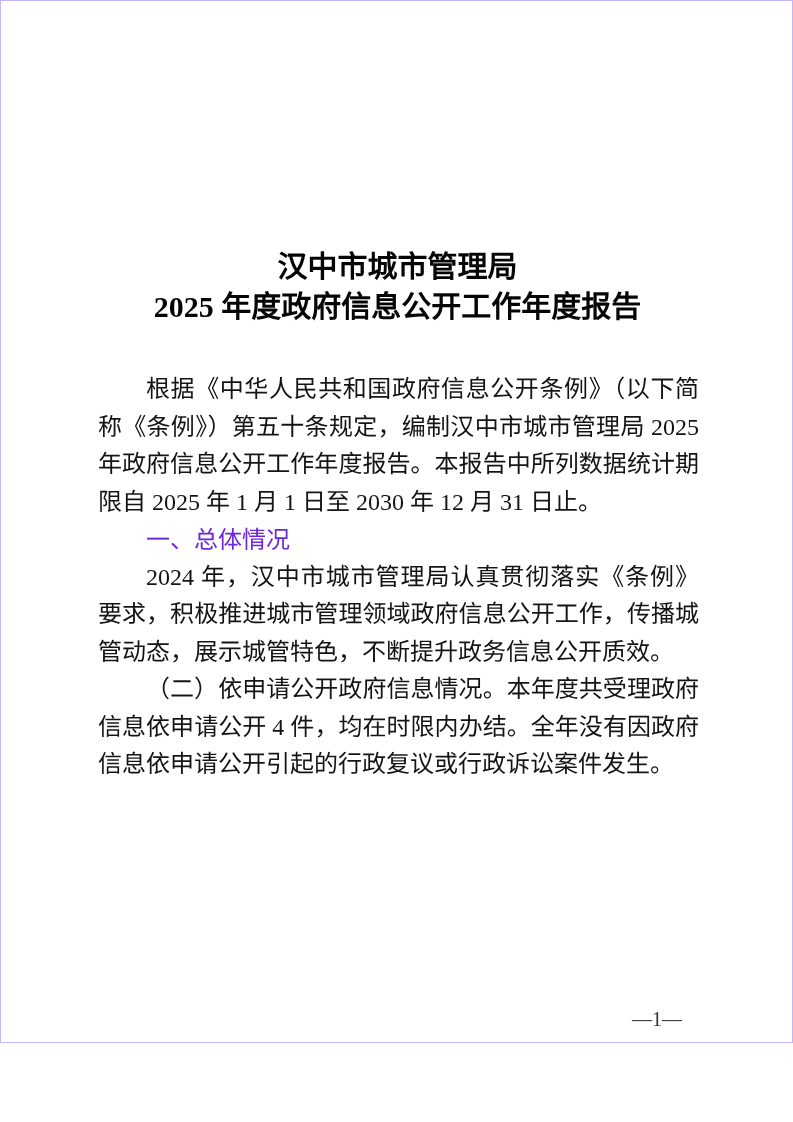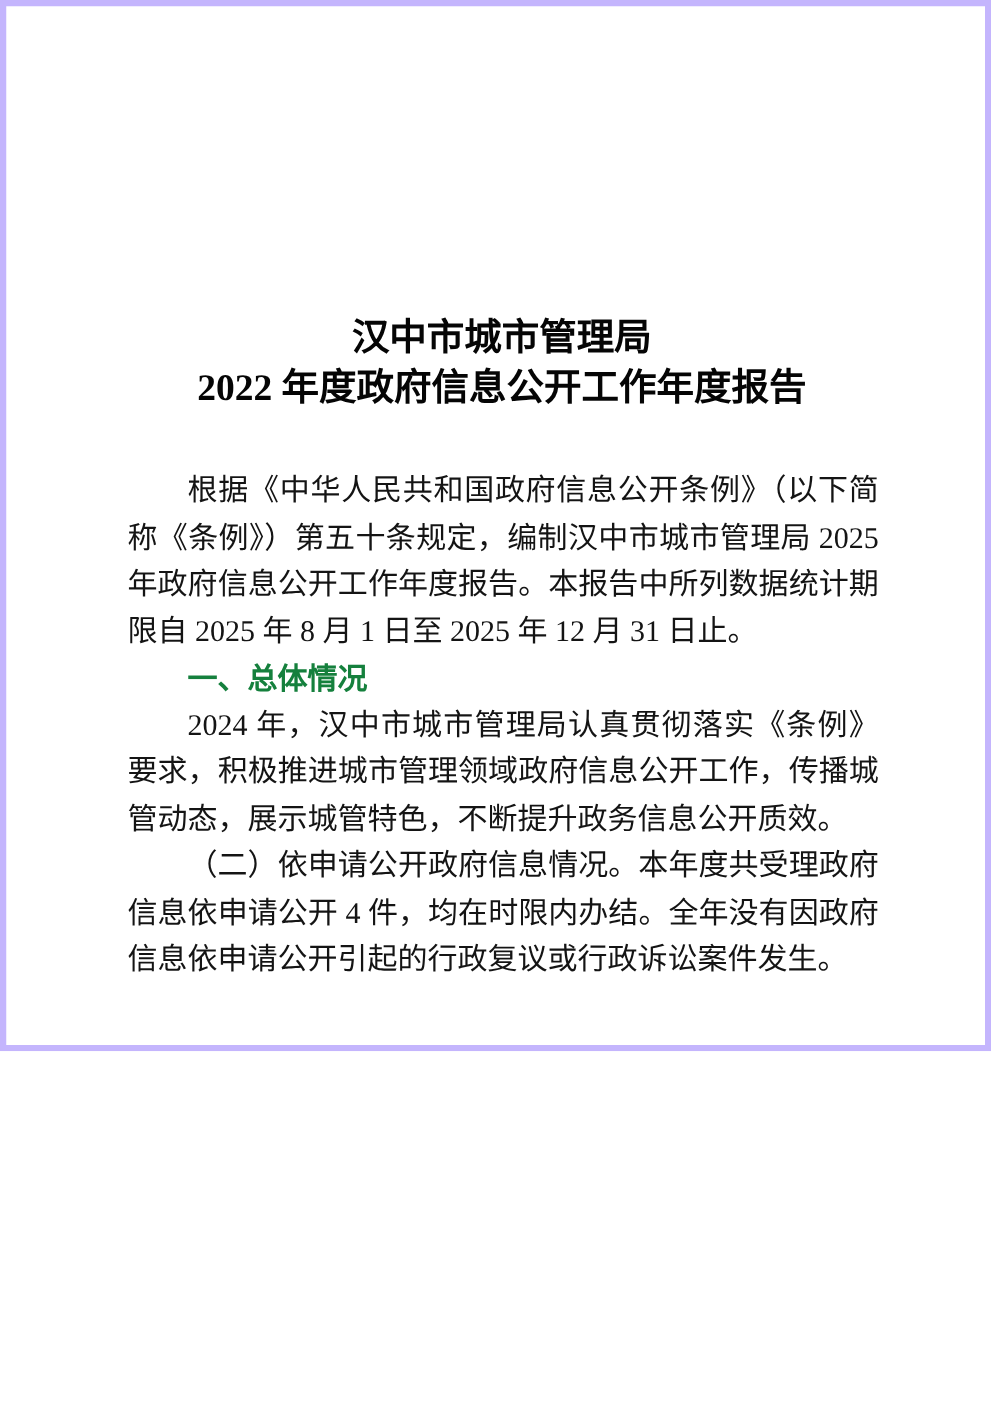--- a/index.html
+++ b/index.html
@@ -3,24 +3,24 @@
 <meta charset="utf-8">
 <style>
   html, body {
     margin: 0;
     padding: 0;
     background: #ffffff;
   }
   .page {
     position: relative;
     width: 793px;
-    height: 841px;
+    height: 1043px;
     box-sizing: border-box;
     background: #ffffff;
-    border: 5px solid #c4b5fd;
+    border: 1px solid #c4b5fd;
     overflow: hidden;
     color: #111111;
   }
   .doc-title {
     position: absolute;
     top: 246px;
     left: 0;
     width: 793px;
     text-align: center;
     font-family: "Liberation Serif", "DejaVu Serif", serif;
@@ -43,49 +43,49 @@
   .doc-body p {
     margin: 0;
     padding: 0;
     text-indent: 2em;
   }
   .section-heading {
     margin: 0;
     padding: 0;
     text-indent: 2em;
     font-family: "Liberation Sans", "DejaVu Sans", sans-serif;
-    font-weight: bold;
+    font-weight: normal;
     font-size: 24px;
     line-height: 37.5px;
-    color: #15803d;
+    color: #6d28d9;
   }
   .page-number {
     position: absolute;
     top: 1003px;
     left: 626px;
     width: 60px;
     text-align: center;
     font-family: "Liberation Serif", "DejaVu Serif", serif;
     font-size: 20px;
     line-height: 30px;
     color: #333333;
   }
 </style>
 </head>
 <body>
 
 <div class="page">
 
   <div class="doc-title">
     <div>汉中市城市管理局</div>
-    <div>2022 年度政府信息公开工作年度报告</div>
+    <div>2025 年度政府信息公开工作年度报告</div>
   </div>
 
   <div class="doc-body">
-    <p>根据《中华人民共和国政府信息公开条例》（以下简称《条例》）第五十条规定，编制汉中市城市管理局 2025 年政府信息公开工作年度报告。本报告中所列数据统计期限自 2025 年 8 月 1 日至 2025 年 12 月 31 日止。</p>
+    <p>根据《中华人民共和国政府信息公开条例》（以下简称《条例》）第五十条规定，编制汉中市城市管理局 2025 年政府信息公开工作年度报告。本报告中所列数据统计期限自 2025 年 1 月 1 日至 2030 年 12 月 31 日止。</p>
     <h2 class="section-heading">一、总体情况</h2>
     <p>2024 年，汉中市城市管理局认真贯彻落实《条例》要求，积极推进城市管理领域政府信息公开工作，传播城管动态，展示城管特色，不断提升政务信息公开质效。</p>
     <p>（二）依申请公开政府信息情况。本年度共受理政府信息依申请公开 4 件，均在时限内办结。全年没有因政府信息依申请公开引起的行政复议或行政诉讼案件发生。</p>
   </div>
 
   <div class="page-number">—1—</div>
 
 </div>
 
 </body></html>

